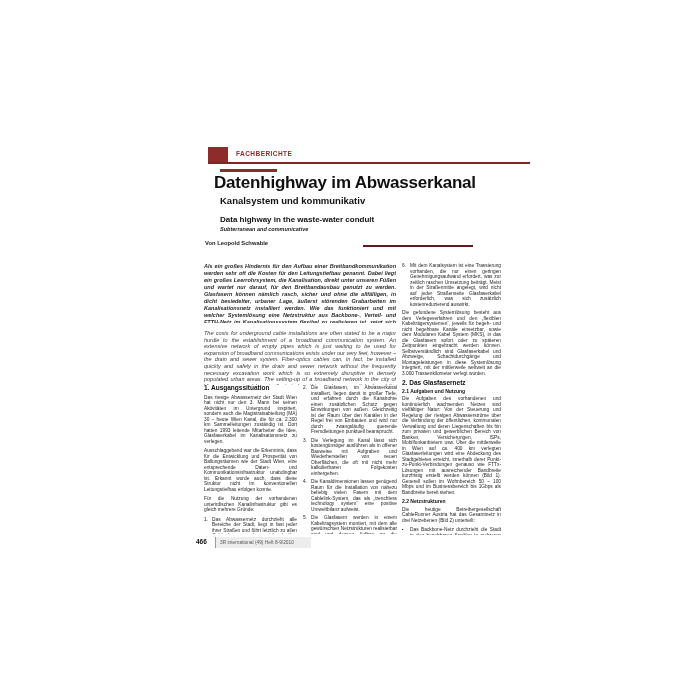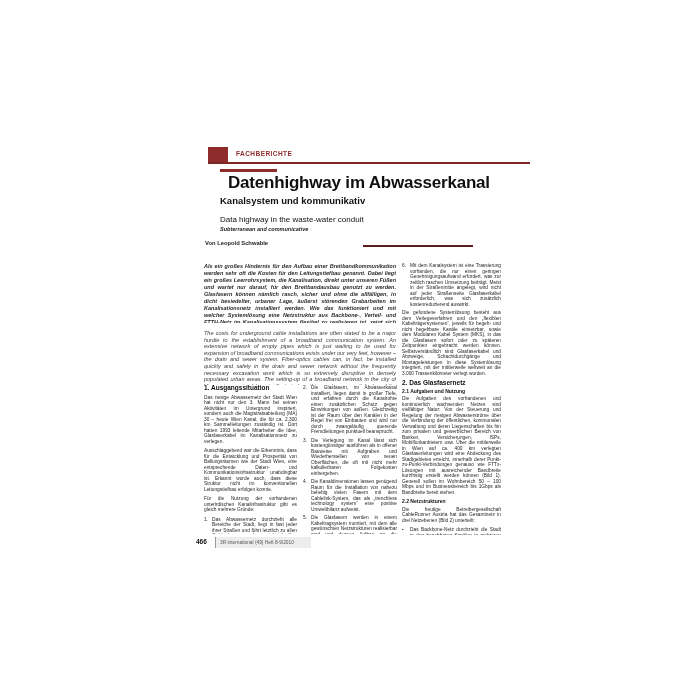--- a/index.html
+++ b/index.html
@@ -4,23 +4,23 @@
 <style>
   *{margin:0;padding:0;box-sizing:border-box}
   html,body{width:700px;height:700px;background:#ffffff}
   body{font-family:"Liberation Sans",sans-serif;position:relative;color:#222;overflow:hidden}
   .abs{position:absolute}
   
   .kicker-sq{left:208px;top:147px;width:20px;height:15px;background:#8e2b2b}
   .kicker-label{left:236px;top:150px;font-size:6.5px;font-weight:bold;color:#8e2b2b;letter-spacing:.45px}
   .header-rule{left:208px;top:162px;width:322px;height:1.5px;background:#7e2525}
   .title-rule{left:220px;top:169px;width:57px;height:2.5px;background:#8e2b2b}
-  .title{left:228px;top:173px;font-size:17px;font-weight:bold;color:#101010;letter-spacing:-.2px;white-space:nowrap}
+  .title{left:214px;top:173px;font-size:17px;font-weight:bold;color:#101010;letter-spacing:-.2px;white-space:nowrap}
   .subtitle{left:220px;top:195px;font-size:9.5px;font-weight:bold;color:#101010}
-  .title-en{left:220px;top:215px;font-size:8px;font-weight:normal;color:#101010}
+  .title-en{left:220px;top:215px;font-size:8px;font-weight:bold;color:#101010}
   .subtitle-en{left:220px;top:226px;font-size:5.5px;font-weight:bold;font-style:italic;color:#222}
   .author{left:205px;top:240px;font-size:5.8px;font-weight:bold;color:#222}
   .right-rule{left:363px;top:245px;width:110px;height:1.5px;background:#5a1d1d}
   
   .abstract-de{left:204px;top:263px;width:192px;height:60px;overflow:hidden;font-size:5.5px;line-height:7px;font-style:italic;font-weight:bold;color:#2a2a2a;text-align:justify}
   .abstract-en{left:204px;top:330px;width:192px;height:55px;overflow:hidden;font-size:5.5px;line-height:6.6px;font-style:italic;color:#3a3a3a;text-align:justify}
   
   .col{font-size:4.8px;line-height:5.5px;text-align:justify;color:#1f1f1f;overflow:hidden}
   .col-1{left:204px;top:385px;width:93px;height:149px}
   .col-2{left:303px;top:385px;width:94px;height:149px}

